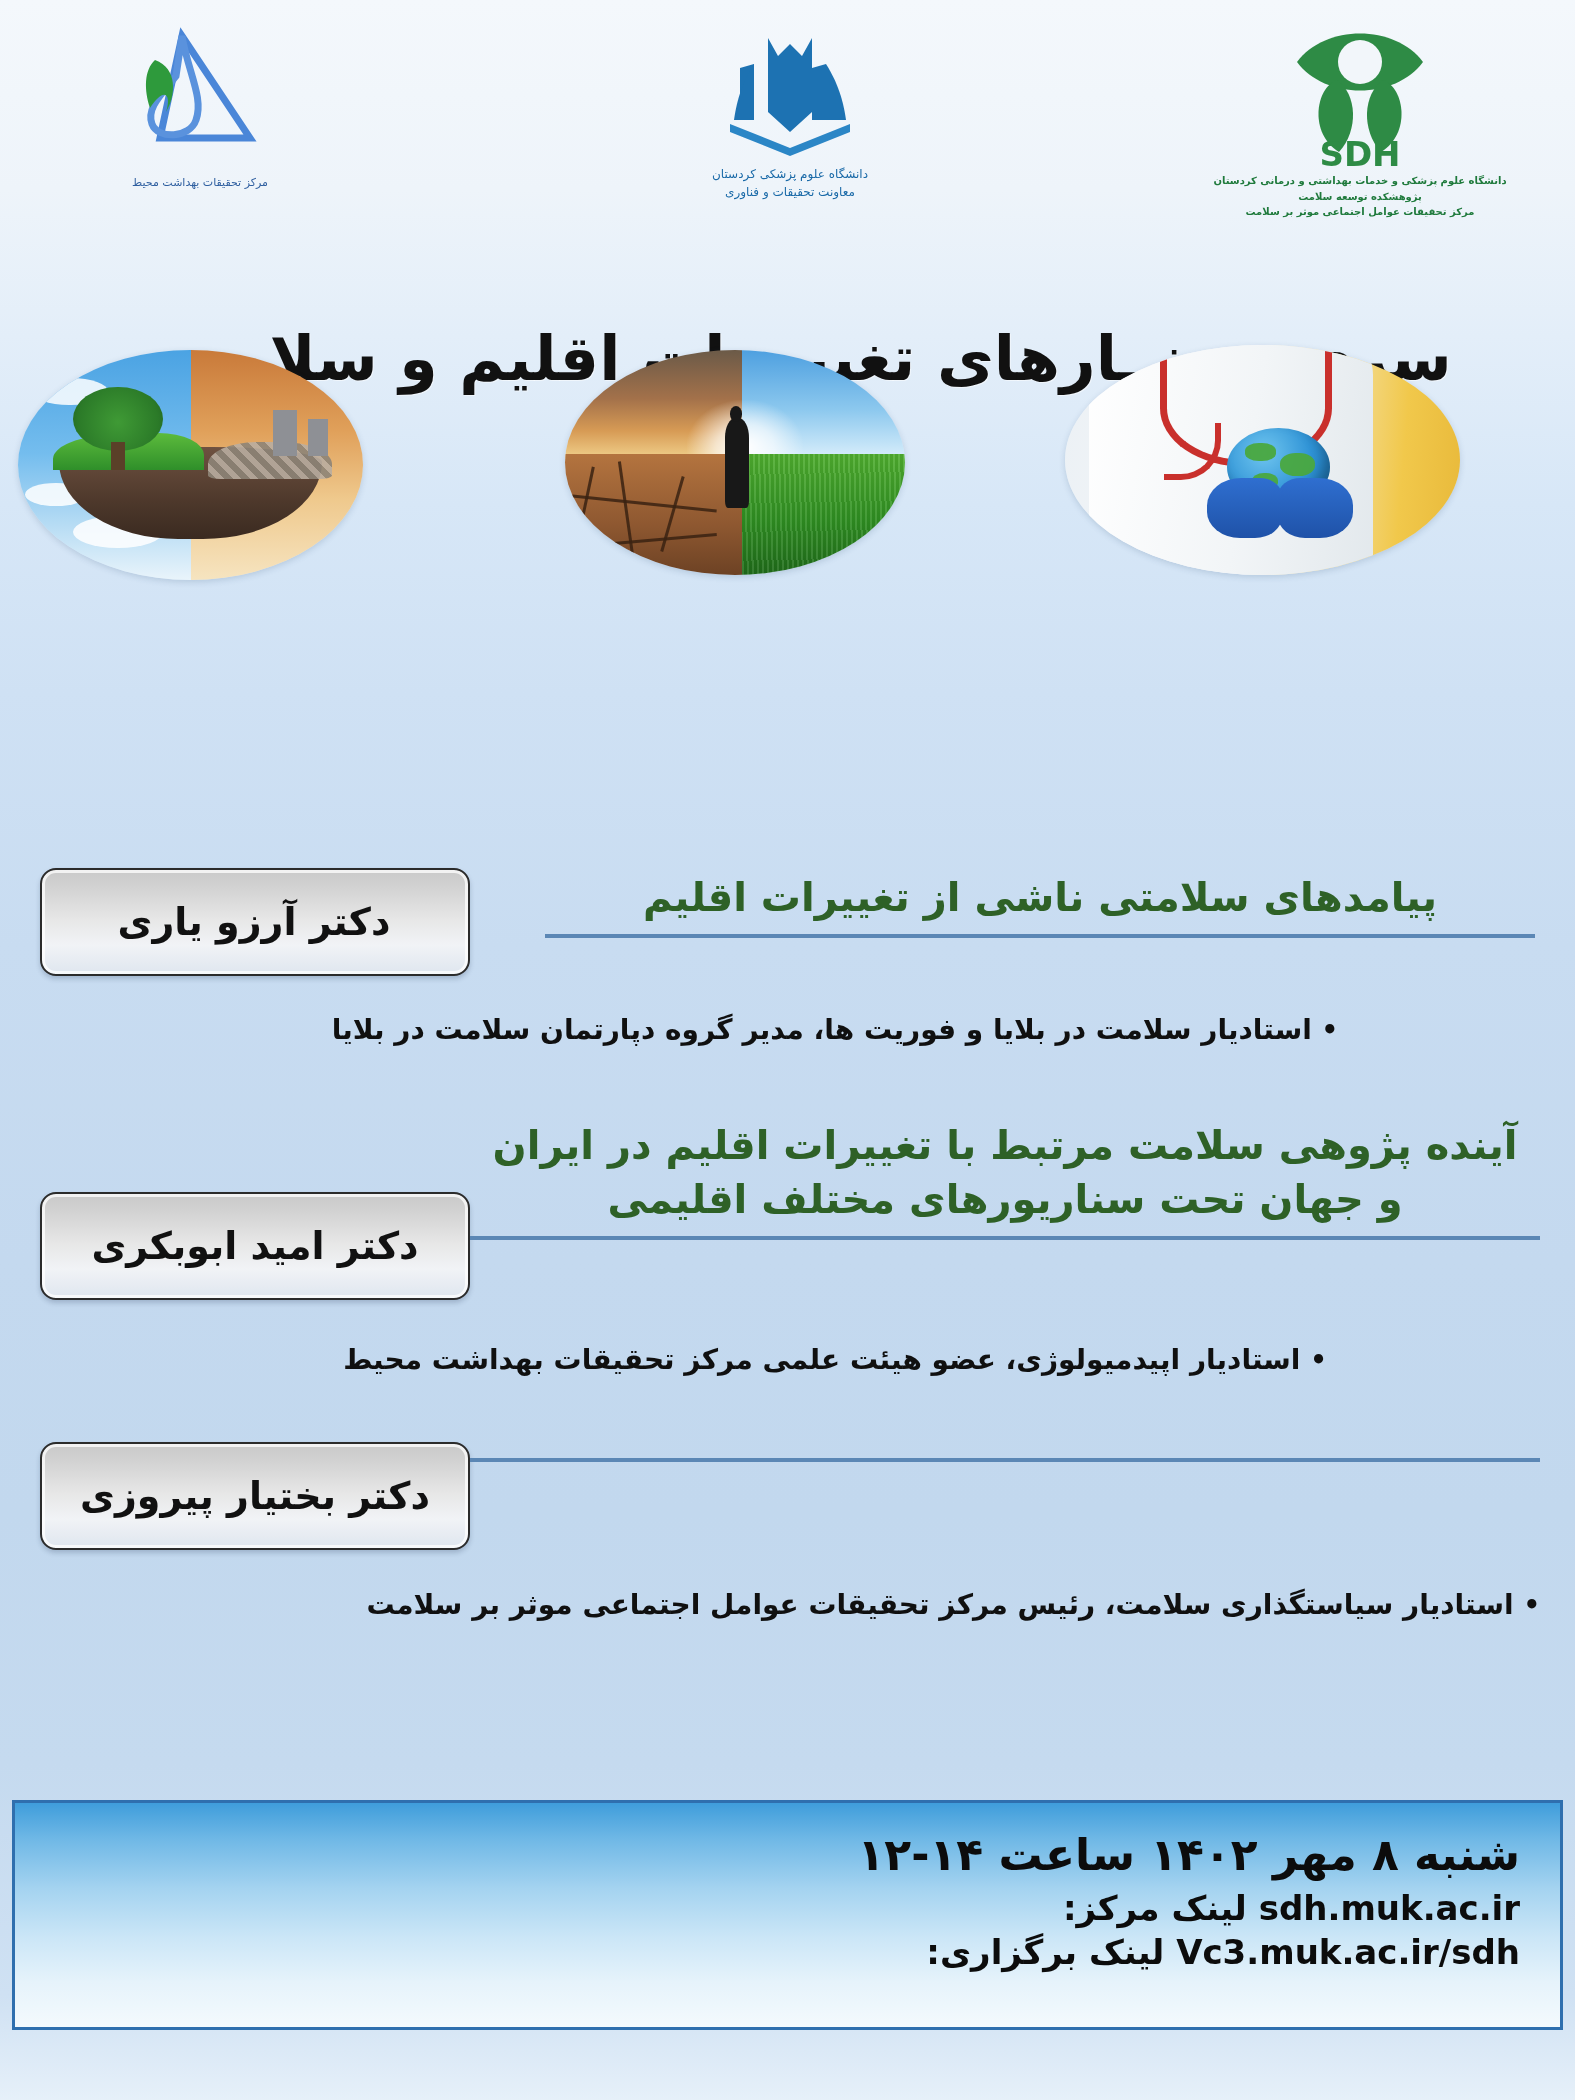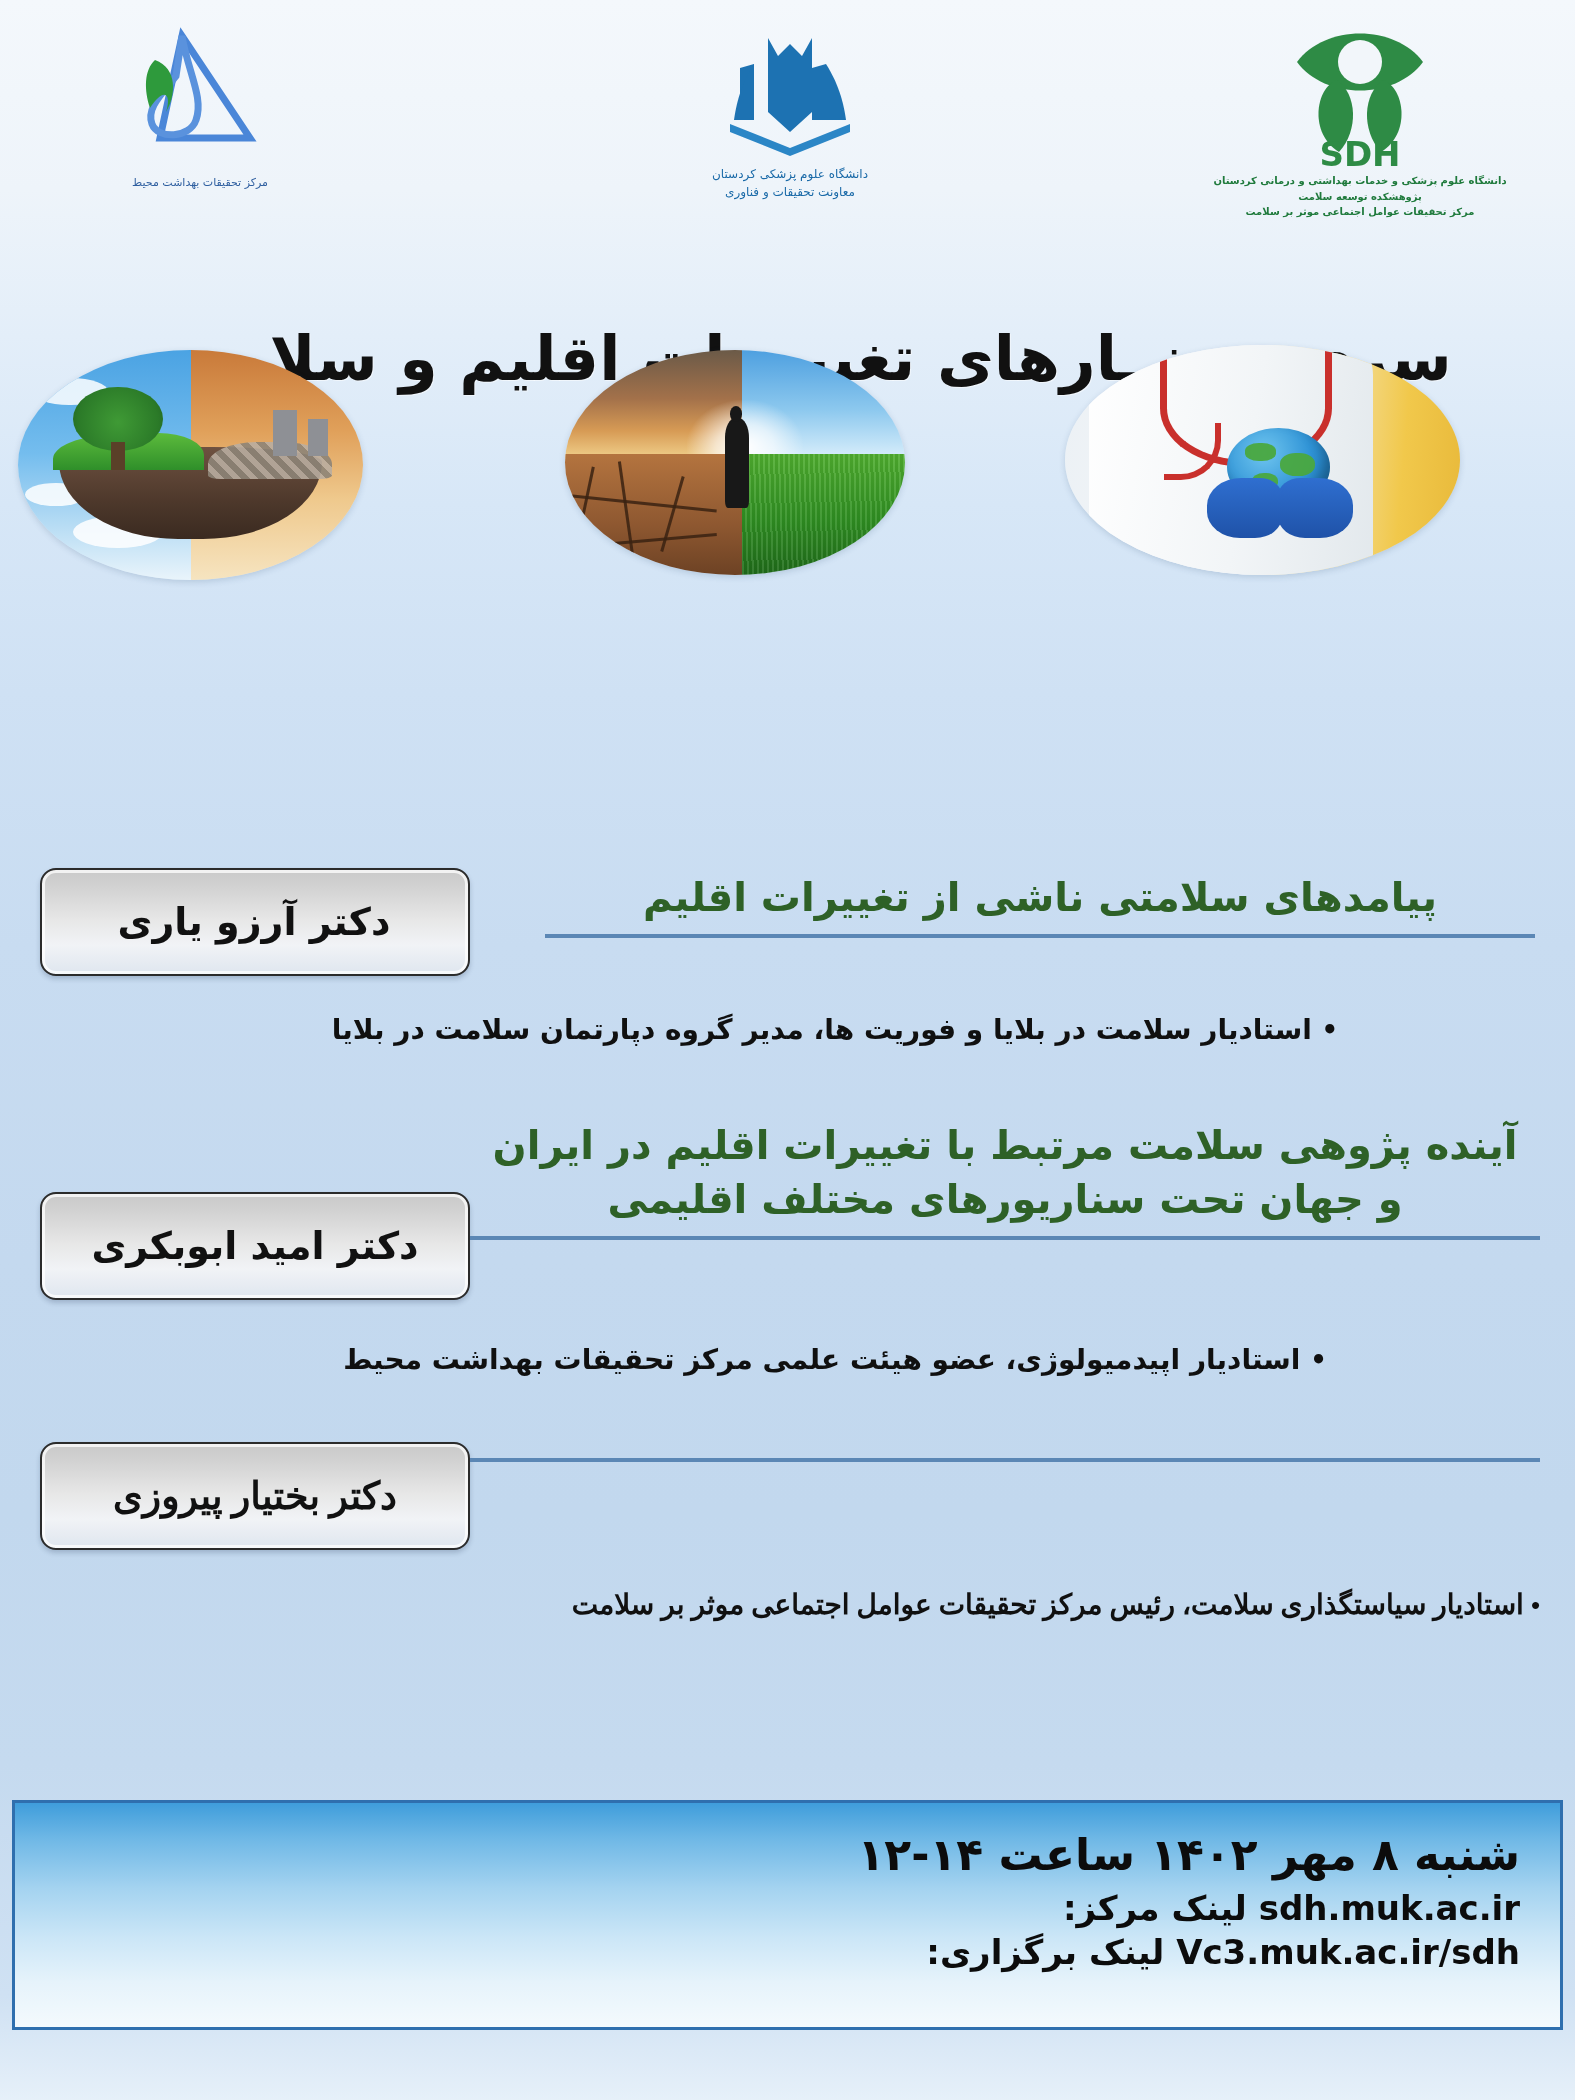--- a/index.html
+++ b/index.html
@@ -300,21 +300,21 @@
           <div>و جهان تحت سناریورهای مختلف اقلیمی</div>
         </div>
         <div class="rule"></div>
       </div>
       <div class="bio" style="position:absolute;left:130px;top:245px;width:1410px;text-align:center;">
         <span class="bullet">•</span>
         <span>استادیار اپیدمیولوژی، عضو هیئت علمی مرکز تحقیقات بهداشت محیط</span>
       </div>
     </div>
 
-    <div class="session" style="height:280px;font-family:Liberation Serif, serif;">
+    <div class="session" style="height:280px;">
       <div class="name-plate" style="left:40px;top:52px;">دکتر بختیار پیروزی</div>
       <div class="talk-block" style="left:470px;top:58px;width:1070px;">
         <div class="rule"></div>
       </div>
       <div class="bio" style="position:absolute;left:130px;top:180px;width:1410px;text-align:right;">
         <span class="bullet">•</span>
         <span>استادیار سیاستگذاری سلامت، رئیس مرکز تحقیقات عوامل اجتماعی موثر بر سلامت</span>
       </div>
     </div>
   </div>

